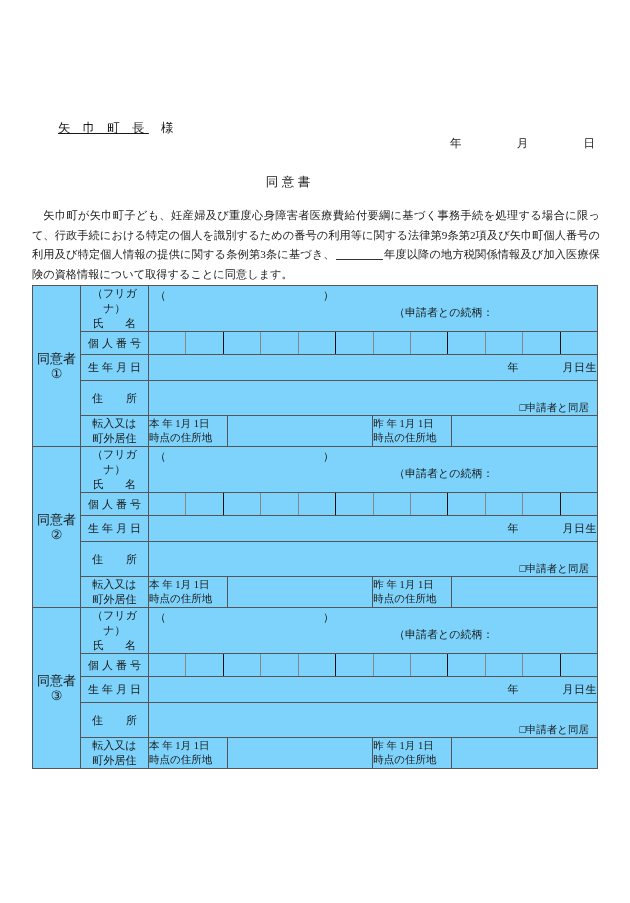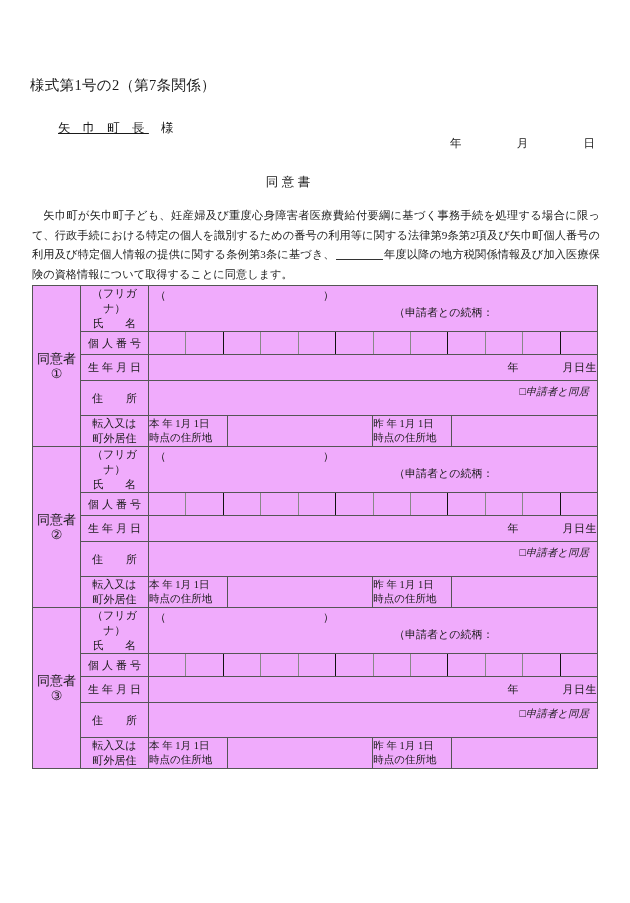--- a/index.html
+++ b/index.html
@@ -110,21 +110,21 @@
     top: 285px;
     width: 566px;
     border-collapse: collapse;
     table-layout: fixed;
     font-size: 11px;
   }
   .form-table td {
     border: 0.8px solid #555;
     padding: 0;
     vertical-align: middle;
-    background: #f0abfc;
+    background: #7dd3fc;
   }
 
   .c-person {
     width: 48px;
     text-align: center;
     line-height: 15px;
     font-size: 13px;
   }
   .c-label {
     width: 68px;
@@ -179,42 +179,40 @@
     letter-spacing: 0.5px;
     text-align: right;
   }
   .birth-inner .g { display: inline-block; width: 55px; }
 
   
   .row-addr td.val { height: 34px; position: relative; }
   .cohabit {
     position: absolute;
     right: 8px;
-    top: 4px;
+    top: 20px;
     font-size: 10.5px;
     white-space: nowrap;
-    font-style: italic;
   }
 
   
   .row-move td.sub-label {
     width: 78px;
     text-align: left;
     line-height: 14px;
     font-size: 10.5px;
     height: 30px;
   }
   .sub-w1 { width: 108px; }
 </style>
 </head>
 <body>
 
 <div class="page">
 
-  <div class="form-code">様式第1号の2（第7条関係）</div>
 
   <div class="addressee">
     <span class="name-sp">矢 巾 町 長</span><span class="sama">様</span>
   </div>
 
 
   <div class="date-line">
     <span>年</span>
     <span>月</span>
     <span>日</span>

